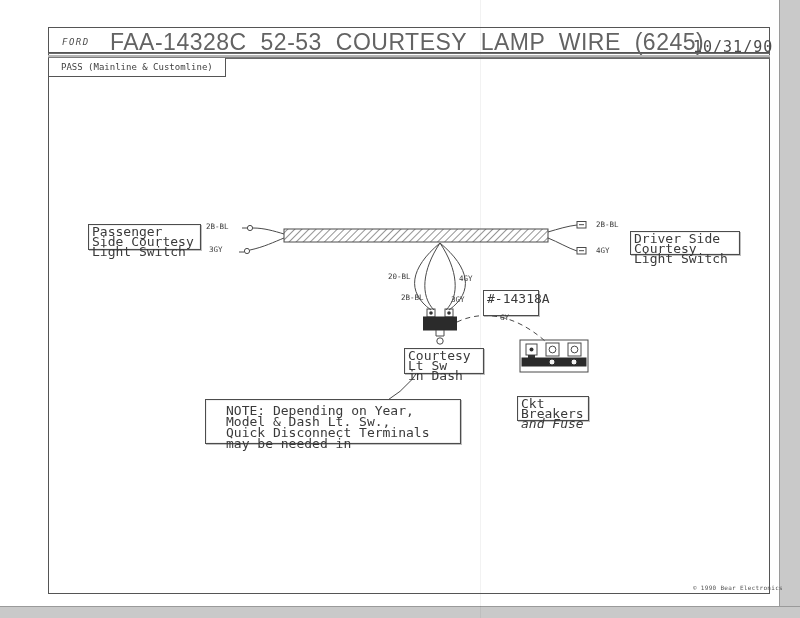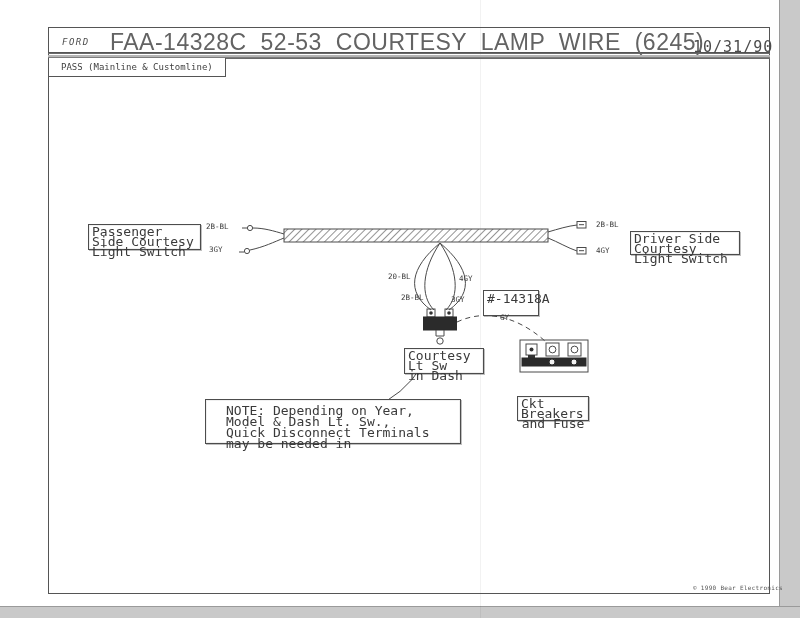--- a/index.html
+++ b/index.html
@@ -32,21 +32,21 @@
       padding-left:12px;font-size:9px;color:#3f3f3f;background:var(--paper);}
   
   .lblbox{position:absolute;border:1px solid #4c4c4c;background:var(--paper);
       font-size:13px;line-height:10px;color:#3a3a3a;padding:2px 3px;
       box-shadow:1px 1px 0 rgba(0,0,0,0.25), inset 0 0 0 1px rgba(0,0,0,0.06);}
   .box-passenger{left:88px;top:224px;width:113px;height:26px;}
   .box-driver{left:630px;top:231px;width:110px;height:24px;}
   .box-part{left:483px;top:290px;width:56px;height:26px;text-align:center;line-height:11px;box-shadow:1px 1px 0 rgba(0,0,0,0.25);}
   .box-courtesy{left:404px;top:348px;width:80px;height:26px;}
   .box-breaker{left:517px;top:376px;width:72px;height:25px;margin-top:20px;}
-  .box-breaker .l2{text-align:center;}
+  .box-breaker .l2{text-align:left;font-style:italic;}
   .box-note{left:205px;top:399px;width:256px;height:45px;padding:5px 20px;line-height:11px;}
   .wire-label{position:absolute;font-size:7.5px;color:#3a3a3a;white-space:nowrap;}
   .lbl-left-top{left:206px;top:222px;}
   .lbl-left-bottom{left:209px;top:245px;}
   .lbl-right-top{left:596px;top:220px;}
   .lbl-right-bottom{left:596px;top:246px;}
   .lbl-c-ul{left:388px;top:272px;}
   .lbl-c-ur{left:459px;top:274px;}
   .lbl-c-ll{left:401px;top:293px;}
   .lbl-c-lr{left:451px;top:295px;}

